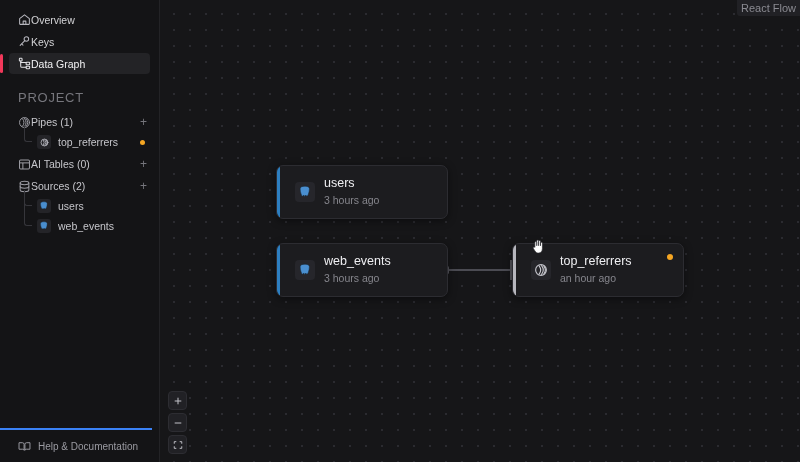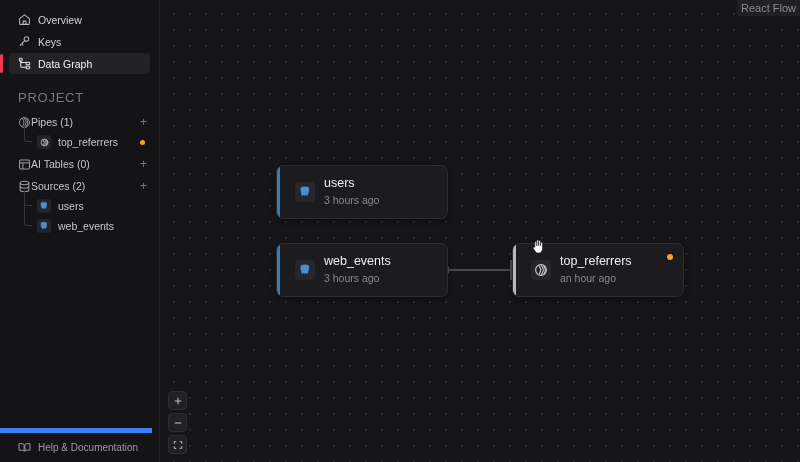--- a/index.html
+++ b/index.html
@@ -23,21 +23,20 @@
   .nav-item {
     position: relative;
     display: flex; align-items: center;
     height: 21px;
     margin: 0 9px 1px 9px;
     padding-left: 9px;
     border-radius: 4px;
     color: #d3d3d6;
     font-size: 10.5px;
     cursor: pointer;
-    gap: 7px;
   }
   .nav-item.active { background: #232326; color: #f2f2f4; }
   .nav-item .redbar {
     position: absolute; left: -9px; top: 1px;
     width: 2.5px; height: 19px; background: #f2385a; border-radius: 2px;
   }
   .ico { display:inline-flex; align-items:center; justify-content:center; width:13px; height:13px; flex:0 0 13px; }
   .ico svg { display:block; }
 
   .section-label {
@@ -83,21 +82,21 @@
   }
   .dot-orange {
     margin-left: auto; width: 5px; height: 5px; border-radius: 50%;
     background: #f5a623; margin-right: 5px;
   }
   #footer {
     position: absolute; left: 0; bottom: 0;
     width: 152px; height: 34px;
     display: flex; align-items: center; gap: 7px;
     padding-left: 18px;
-    border-top: 5px solid #3b82f6;
+    border-top: 2px solid #3b82f6;
     color: #9a9aa1; font-size: 10px; cursor: pointer;
   }
 
   
   #canvas {
     position: relative; flex: 1; height: 462px;
     background-color: #161618;
     background-image: radial-gradient(#2b2b30 1px, transparent 1px);
     background-size: 16px 16px;
     background-position: 6px 6px;

